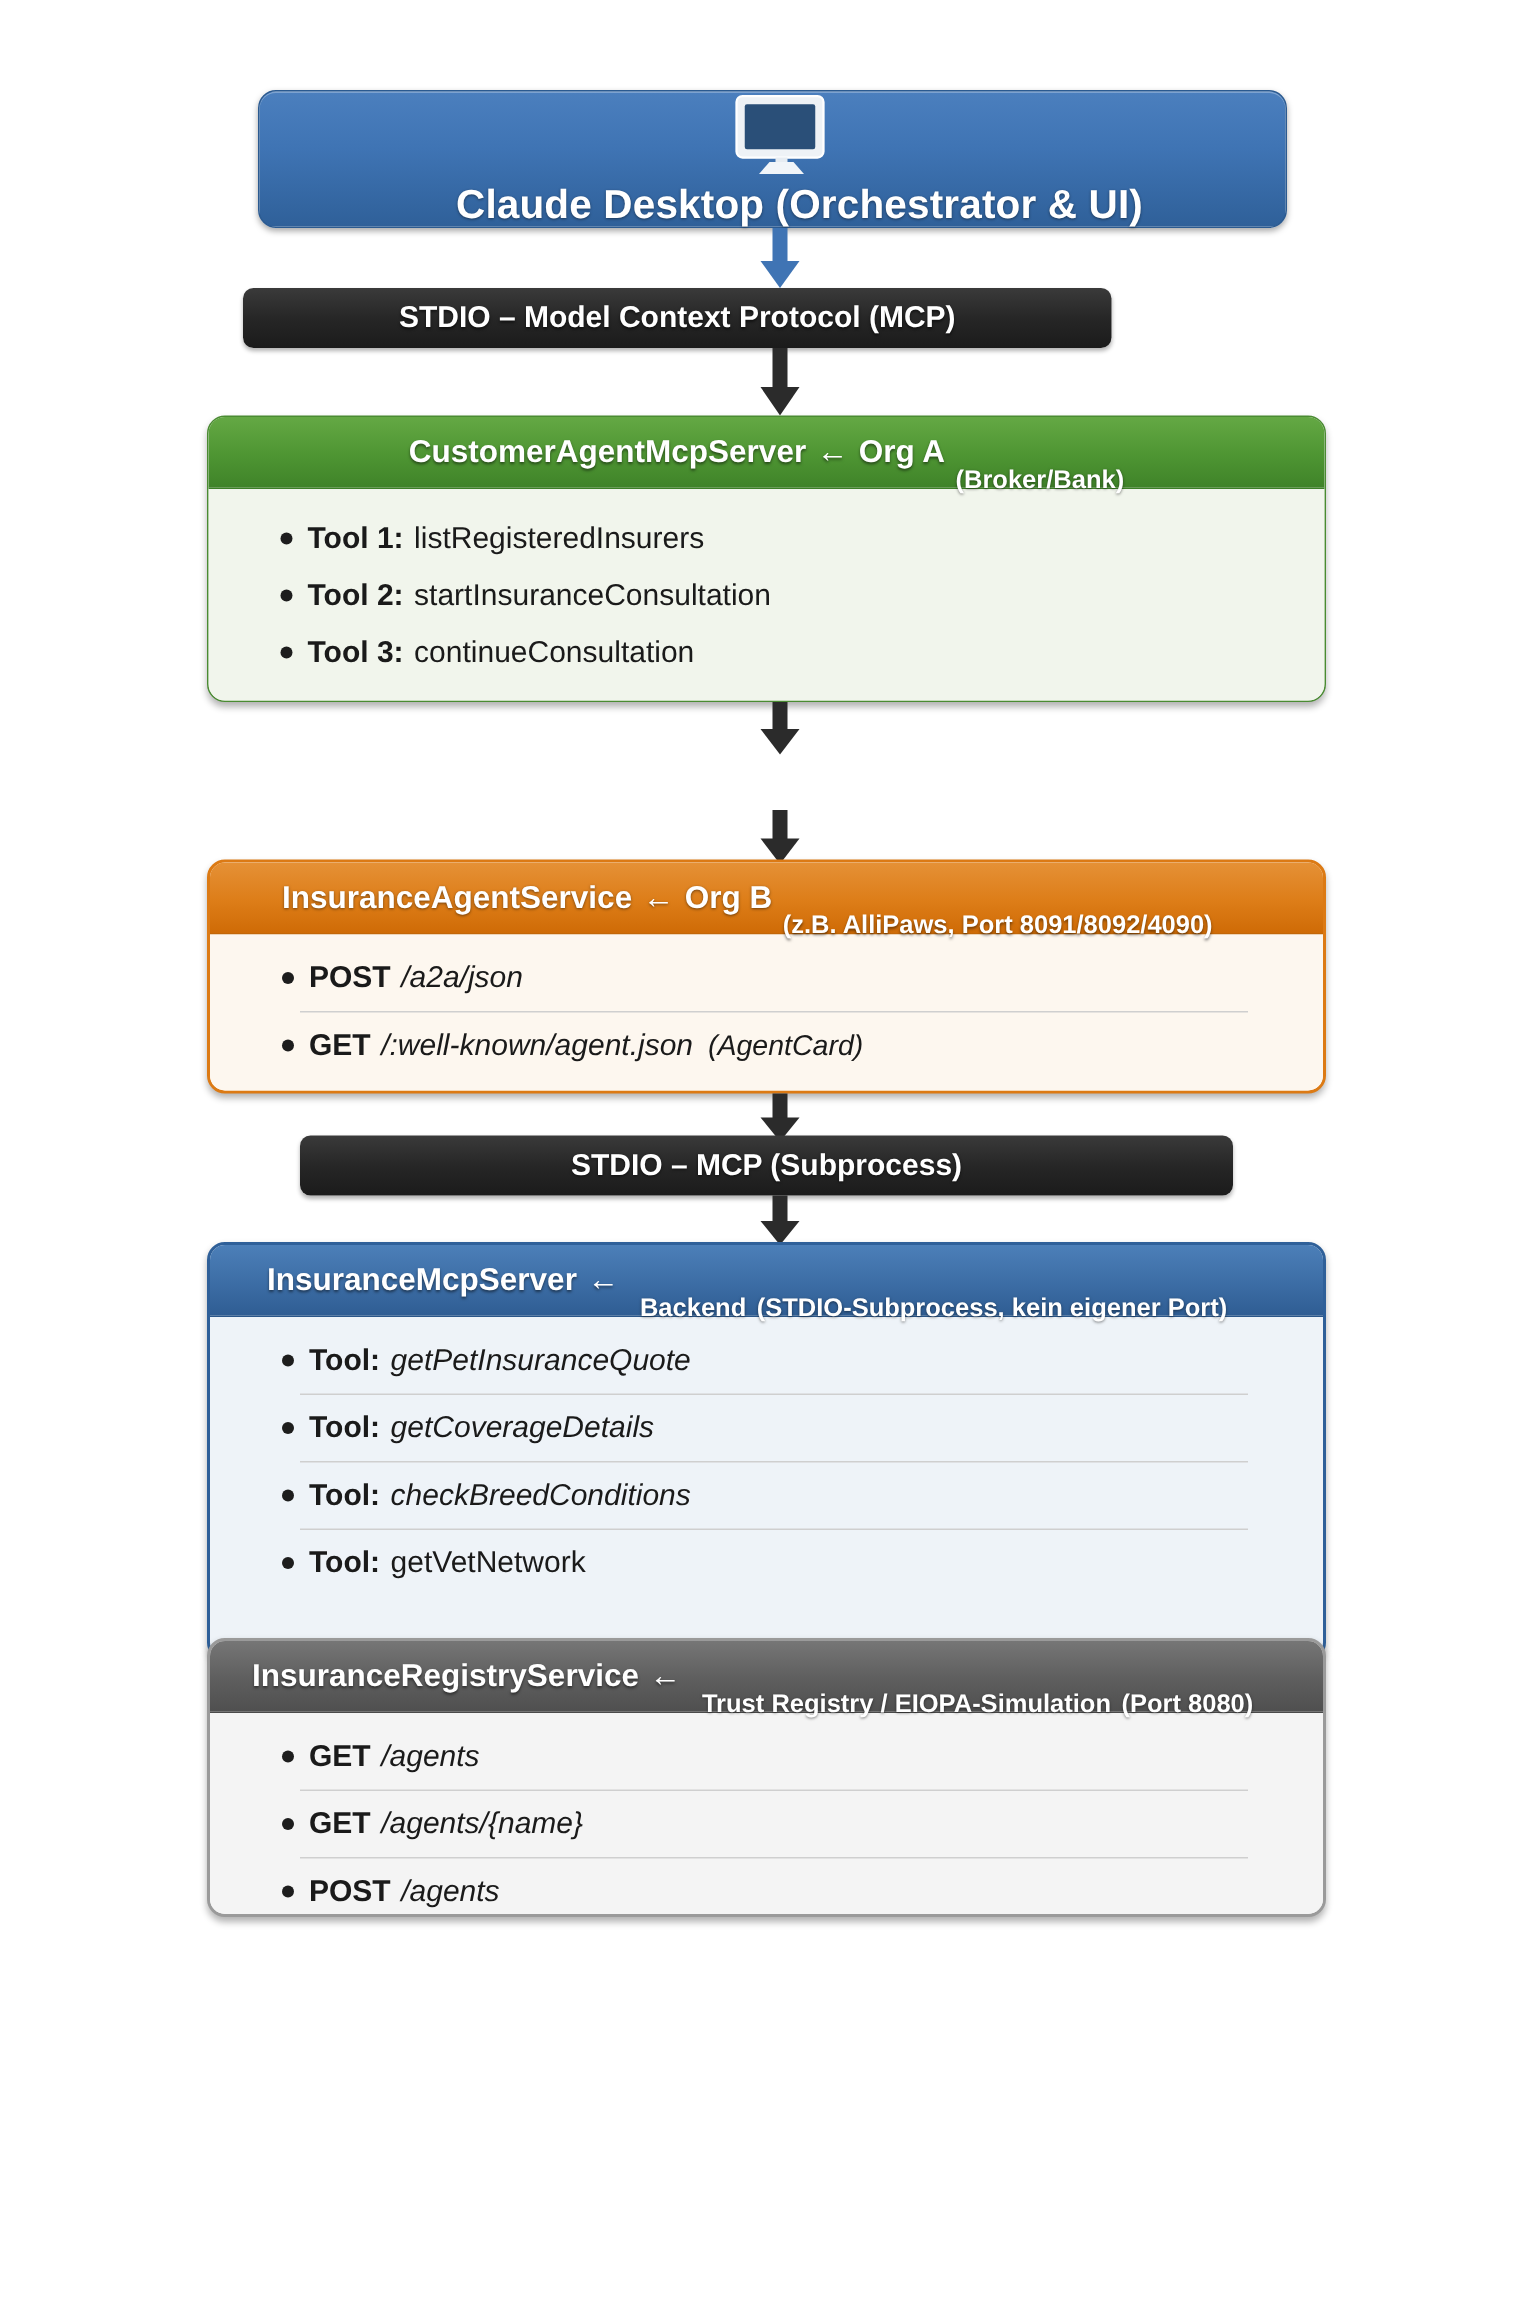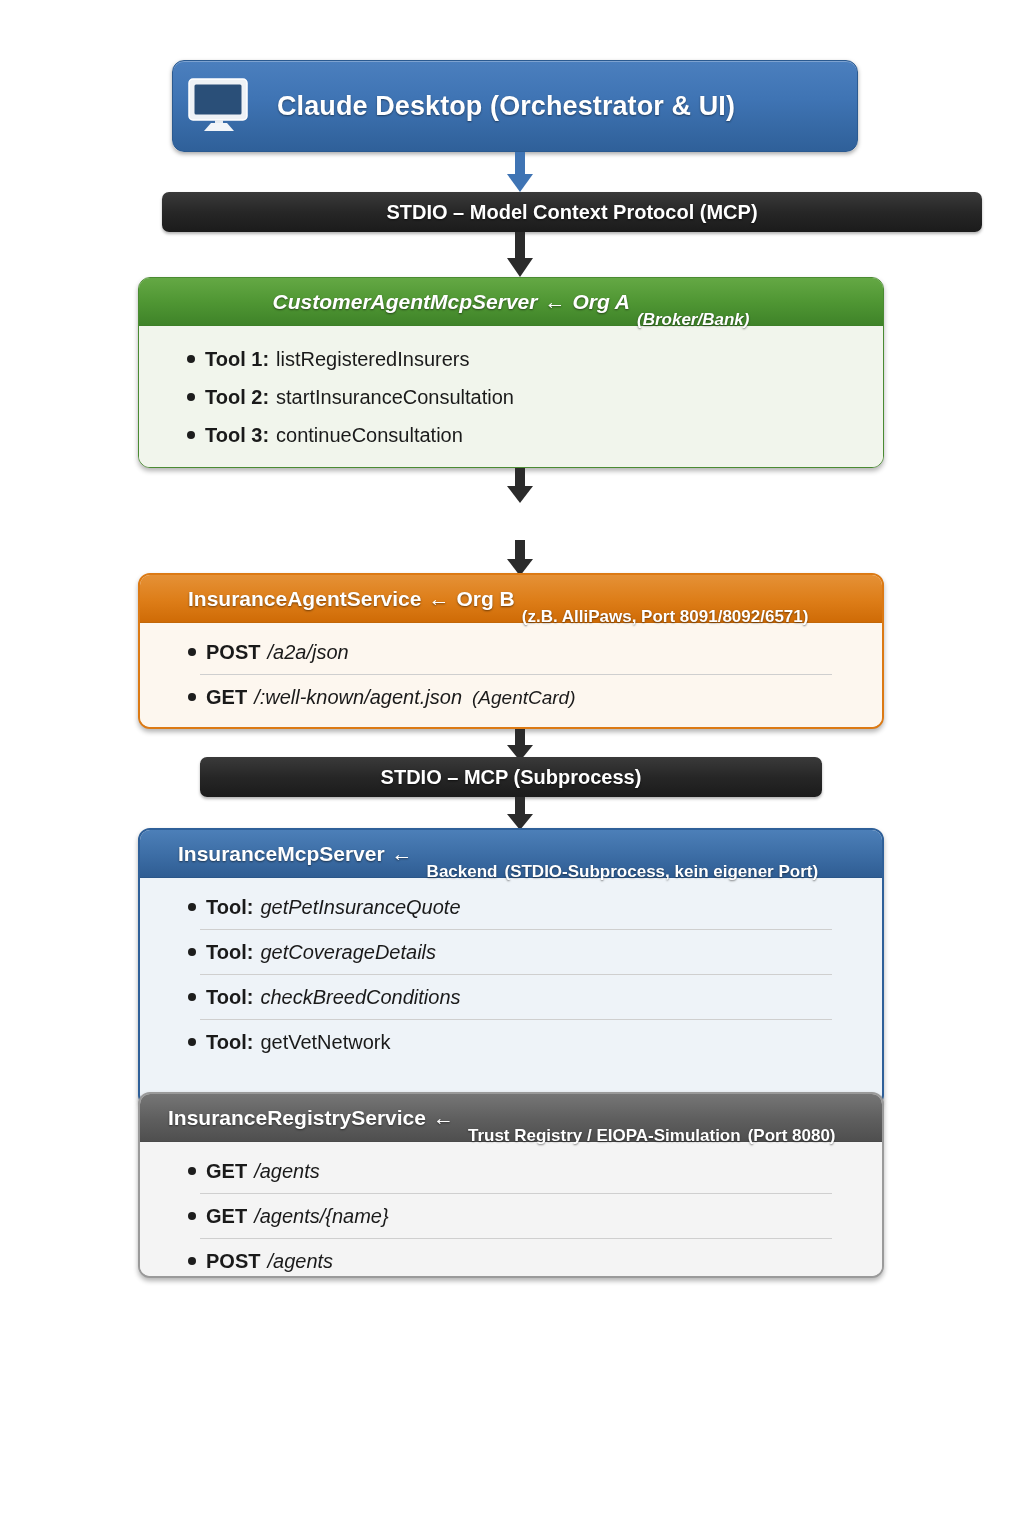--- a/index.html
+++ b/index.html
@@ -30,21 +30,22 @@
     width: 686px;
     height: 92px;
     box-sizing: border-box;
     border-radius: 12px;
     background: linear-gradient(180deg, #4b7fbe 0%, #3f74b4 42%, #2f6099 100%);
     border: 1px solid #2b5a90;
     box-shadow: 0 2px 4px rgba(0,0,0,0.35),
                 inset 0 1px 0 rgba(255,255,255,0.28);
     display: flex;
     align-items: center;
-    padding-left: 12px;
+    padding-left: 22px;
+    flex-direction: column;
   }
   .hero-icon {
     width: 68px;
     height: 60px;
     position: relative;
     flex: 0 0 auto;
     margin-right: 10px;
   }
   .hero-title {
     color: #ffffff;
@@ -152,21 +153,21 @@
     height: 1px;
     background: #cfcfcf;
     margin: 7px 50px 7px 60px;
   }
 
   
   #panel-green { left: 138px; top: 277px; width: 746px; height: 191px;
     border: 1px solid #4a8b32; background: #f1f5ec; }
   #panel-green .panel-head {
     background: linear-gradient(180deg, #64a844 0%, #4f9633 52%, #3f8329 100%);
-    border-bottom: 1px solid #3d7f28; font-style: italic; }
+    border-bottom: 1px solid #3d7f28; }
   #panel-green .panel-body { background: #f1f5ec; }
   #panel-green .row { line-height: 38px; min-height: 38px; }
   #panel-green .row .dot { top: 15px; }
 
   
   #panel-orange { left: 138px; top: 573px; width: 746px; height: 156px;
     border: 2px solid #dc7a14; background: #fdf7ef; }
   #panel-orange .panel-head {
     background: linear-gradient(180deg, #e59136 0%, #dd7d18 55%, #cf6b06 100%);
     border-bottom: 1px solid #c26708;
@@ -225,21 +226,21 @@
       </svg>
     </div>
     <div class="hero-title">Claude Desktop (Orchestrator &amp; UI)</div>
   </div>
 
   <div class="arrow" style="left:507px; top:152px; height:40px;">
     <div class="shaft" style="height:24px; background:#3f74b4;"></div>
     <div class="head" style="top:22px; border-top:18px solid #3f74b4;"></div>
   </div>
 
-  <div class="bar" style="left:162px; top:192px; width:820px;">
+  <div class="bar" style="left:162px; top:192px; width:579px;">
     <span class="thin">STDIO – Model Context Protocol (MCP)</span>
   </div>
 
   <div class="arrow" style="left:507px; top:232px; height:45px;">
     <div class="shaft" style="height:28px; background:#2b2b2b;"></div>
     <div class="head" style="top:26px; border-top:19px solid #2b2b2b;"></div>
   </div>
 
   <div class="panel" id="panel-green">
     <div class="panel-head">
@@ -276,21 +277,21 @@
   <div class="arrow" style="left:507px; top:540px; height:38px;">
     <div class="shaft" style="height:21px; background:#2b2b2b;"></div>
     <div class="head" style="top:19px; border-top:17px solid #2b2b2b;"></div>
   </div>
 
   <div class="panel" id="panel-orange">
     <div class="panel-head">
       <span>InsuranceAgentService</span>
       <span class="arrow-glyph">←</span>
       <span>Org B</span>
-      <span class="sub">(z.B. AlliPaws, Port 8091/8092/6571)</span>
+      <span class="sub">(z.B. AlliPaws, Port 8091/8092/4090)</span>
     </div>
     <div class="panel-body">
       <div class="row">
         <span class="dot"></span>
         <span class="k">POST</span>
         <span class="v ital">/a2a/json</span>
       </div>
       <div class="sep"></div>
       <div class="row">
         <span class="dot"></span>

